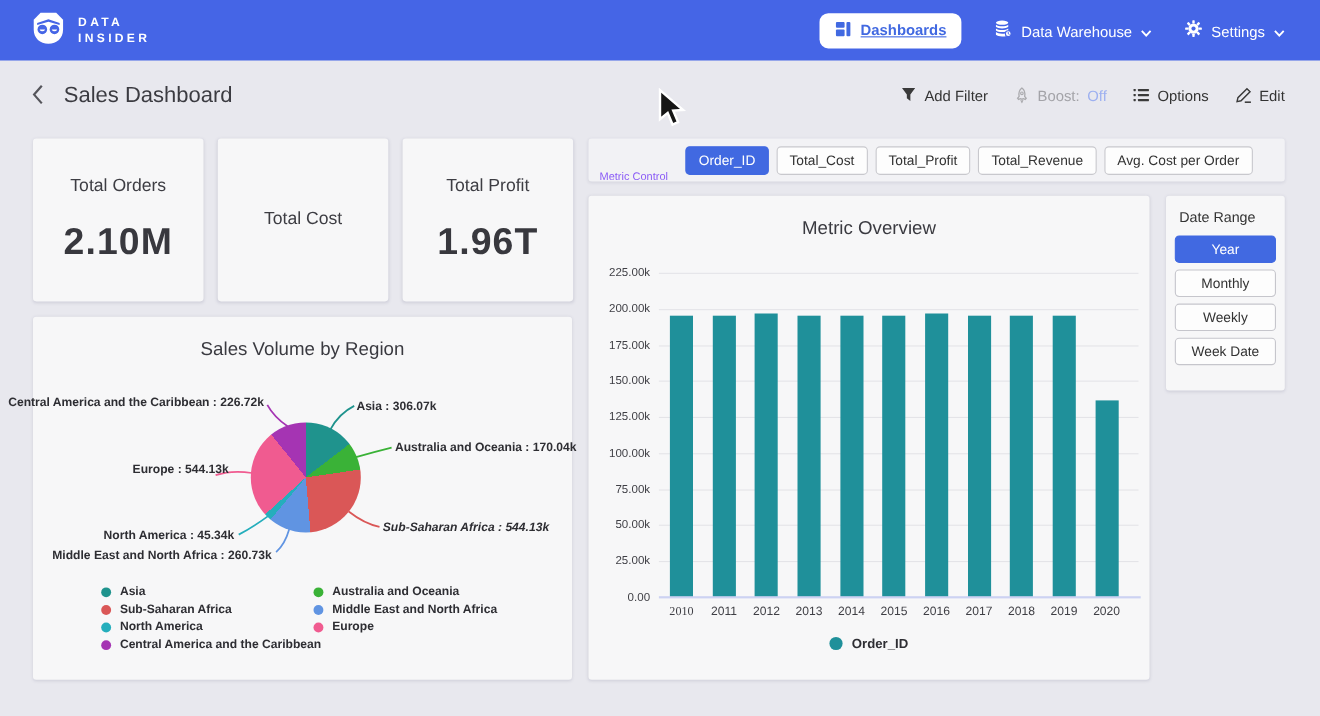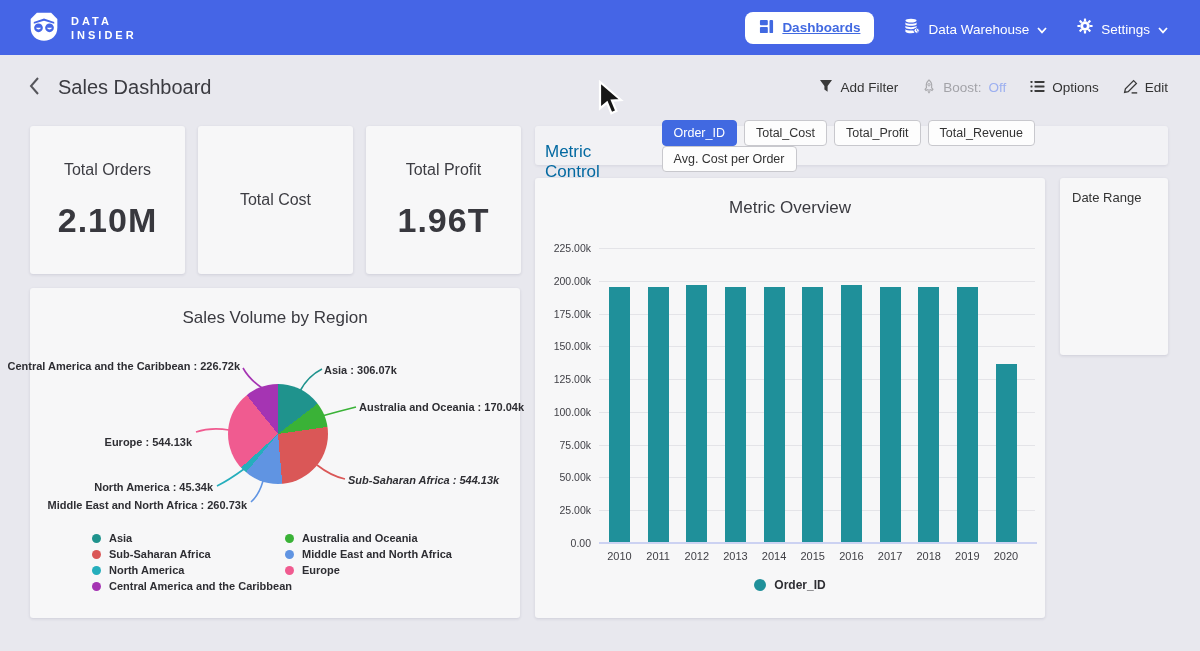--- a/index.html
+++ b/index.html
@@ -27,21 +27,21 @@
   .boost-muted { color:#a3a3a8; font-weight:500; }
   .boost-state { color:#9db0f0; font-weight:500; }
   
   .card { position:absolute; background:#f7f7f8; border-radius:3px; box-shadow:0 1px 3px rgba(50,50,90,.14); }
   .kpi-card { width:155px; height:148px; top:126px; display:flex; flex-direction:column; align-items:center; justify-content:center; gap:22px; }
   .kpi-label { font-size:16px; color:#3d3d43; }
   .kpi-value { font-size:34px; font-weight:bold; color:#38383e; letter-spacing:1px; }
   
   .metricbar { position:absolute; left:535px; top:126px; width:633px; height:39px; background:#f2f2f5;
     border-radius:3px; box-shadow:0 1px 3px rgba(50,50,90,.10); display:flex; align-items:center; padding:0 10px; }
-  .metricbar-label { font-size:17px; color:#0369a1; margin-right:16px;margin-top:32px; }
+  .metricbar-label { font-size:10px; color:#8b5cf6; margin-right:16px;margin-top:32px; }
   .pill-btn { background:#fdfdfd; border:1px solid #c8c8cd; border-radius:4px; color:#333;
     font-size:12.5px; padding:5px 11px; margin-right:7px; cursor:pointer; font-family:inherit; }
   .pill-btn.selected { background:#4169e1; border-color:#4169e1; color:#fff; }
   
   .chart-title { position:absolute; left:0; right:0; top:20px; text-align:center; font-size:17px; color:#3a3a40; font-weight:400; }
   .pie-card { left:30px; top:288px; width:490px; height:330px; }
   .bar-card { left:535px; top:178px; width:510px; height:440px; }
   .pie-disc { position:absolute; left:198px; top:96px; width:100px; height:100px; border-radius:50%; }
   .callout { position:absolute; font-size:11px; font-weight:bold; color:#2e2e33; white-space:nowrap; }
   .pie-legend { position:absolute; left:62px; top:244px; display:grid; grid-template-columns:193px auto; row-gap:4px; }
@@ -228,21 +228,21 @@
         <path d="M214 181 Q199 192 187 198" fill="none" stroke="#25aebc" stroke-width="1.6"></path>
         <path d="M199 142 Q181 139 166 144" fill="none" stroke="#f05b90" stroke-width="1.6"></path>
         <path d="M232 100 Q219 91 213 80" fill="none" stroke="#a534b3" stroke-width="1.6"></path>
       </svg>
     <div>
         <div class="callout" style="left: 294px; top: 76px;">Asia : 306.07k</div>
         <div class="callout" style="left: 329px; top: 113px;">Australia and Oceania : 170.04k</div>
         <div class="callout" style="left: 318px; top: 186px; font-style: italic;">Sub-Saharan Africa : 544.13k</div>
         <div class="callout" style="right: 273px; top: 211px;">Middle East and North Africa : 260.73k</div>
         <div class="callout" style="right: 307px; top: 193px;">North America : 45.34k</div>
-        <div class="callout" style="right: 328px; top: 133px; margin-top: 15px;">Europe : 544.13k</div>
+        <div class="callout" style="right: 312px; top: 133px;">Europe : 544.13k</div>
         <div class="callout" style="right: 280px; top: 72px;">Central America and the Caribbean : 226.72k</div>
       </div>
     <div class="pie-legend">
         <div class="legend-item">
           <span class="dot" style="background: rgb(31, 147, 141);"></span>
           <span class="legend-label">Asia</span>
         </div>
         <div class="legend-item">
           <span class="dot" style="background: rgb(58, 178, 55);"></span>
           <span class="legend-label">Australia and Oceania</span>
@@ -286,21 +286,21 @@
         <div class="ytick" style="top: 195.111px;">125.00k</div>
         <div class="gridline" style="top: 168.333px;"></div>
         <div class="ytick" style="top: 162.333px;">150.00k</div>
         <div class="gridline" style="top: 135.556px;"></div>
         <div class="ytick" style="top: 129.556px;">175.00k</div>
         <div class="gridline" style="top: 102.778px;"></div>
         <div class="ytick" style="top: 96.7778px;">200.00k</div>
         <div class="gridline" style="top: 70px;"></div>
         <div class="ytick" style="top: 64px;">225.00k</div>
         <div class="bar" style="left: 74px; top: 108.547px; height: 256.453px; background: rgb(31, 144, 154);"></div>
-        <div class="xlab" style="left: 64.5px;">2010</div>
+        <div class="xlab" style="left: 64.5px; font-family: Liberation Serif, serif;">2010</div>
         <div class="bar" style="left: 112.65px; top: 108.809px; height: 256.191px; background: rgb(31, 144, 154);"></div>
         <div class="xlab" style="left: 103.15px;">2011</div>
         <div class="bar" style="left: 151.3px; top: 107.498px; height: 257.502px; background: rgb(31, 144, 154);"></div>
         <div class="xlab" style="left: 141.8px;">2012</div>
         <div class="bar" style="left: 189.95px; top: 108.678px; height: 256.322px; background: rgb(31, 144, 154);"></div>
         <div class="xlab" style="left: 180.45px;">2013</div>
         <div class="bar" style="left: 228.6px; top: 108.94px; height: 256.06px; background: rgb(31, 144, 154);"></div>
         <div class="xlab" style="left: 219.1px;">2014</div>
         <div class="bar" style="left: 267.25px; top: 108.809px; height: 256.191px; background: rgb(31, 144, 154);"></div>
         <div class="xlab" style="left: 257.75px;">2015</div>
@@ -317,20 +317,26 @@
       </div>
     <div class="x-axis"></div>
     <div class="bar-legend">
       <span class="dot" style="background: rgb(31, 144, 154);"></span>
       <span class="lbl">Order_ID</span>
     </div>
   </div>
 
   <div class="card date-card">
     <div class="date-label">Date Range</div>
+    <div>
+        <button class="dr-btn selected">Year</button>
+        <button class="dr-btn">Monthly</button>
+        <button class="dr-btn">Weekly</button>
+        <button class="dr-btn">Week Date</button>
+      </div>
   </div>
 
   <div class="cursor">
     <svg width="28" height="36" viewBox="0 0 14 18">
       <path d="M1.5 1 L1.5 14.2 L5 11.3 L7.2 16.6 L9.7 15.5 L7.5 10.3 L12 10 Z" fill="#161616" stroke="#ffffff" stroke-width="1.1"></path>
     </svg>
   </div>
 
 </div>
 

